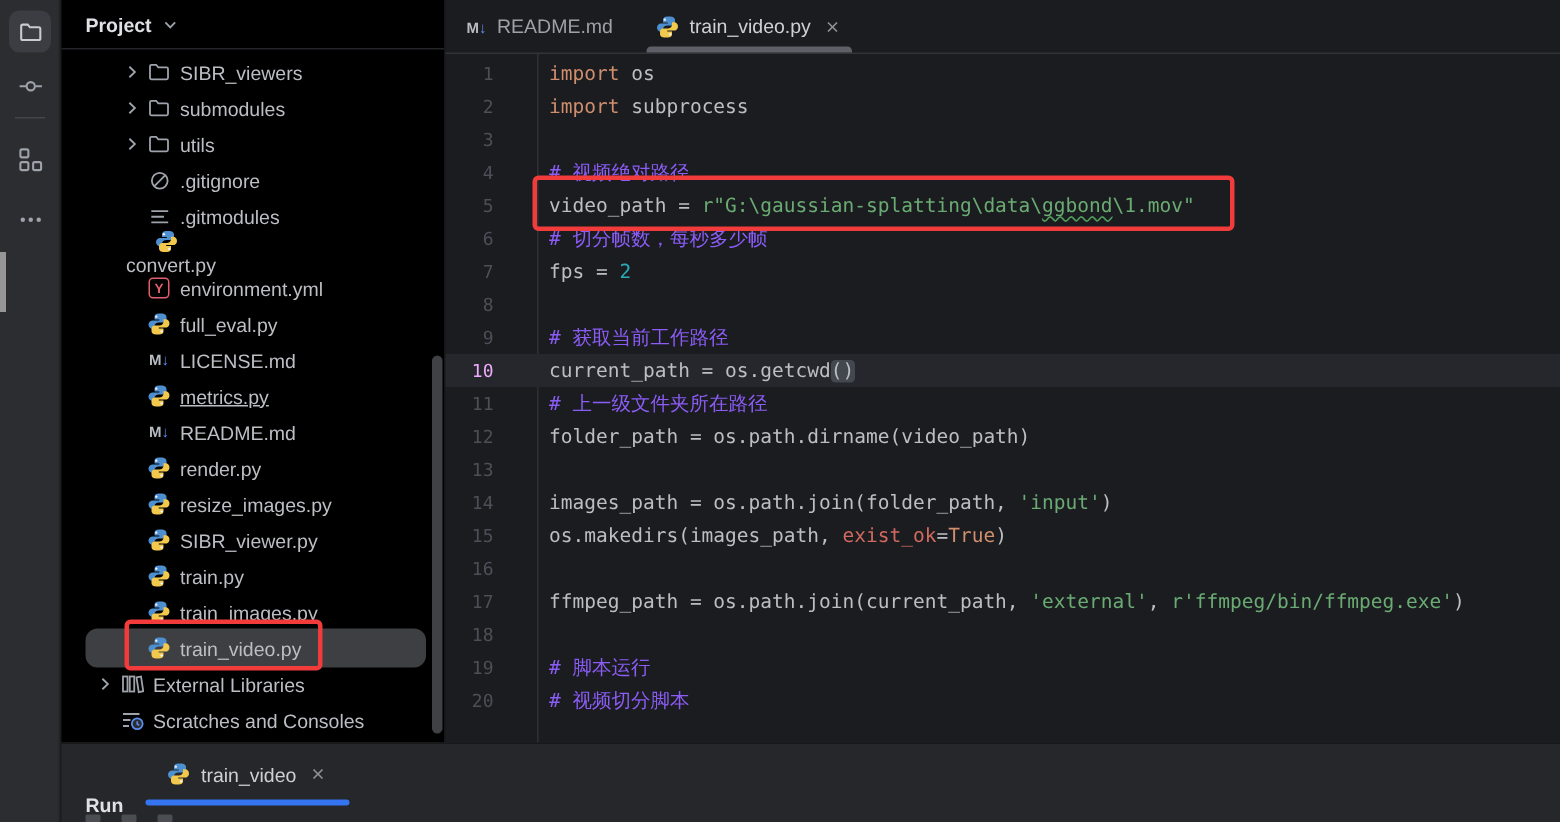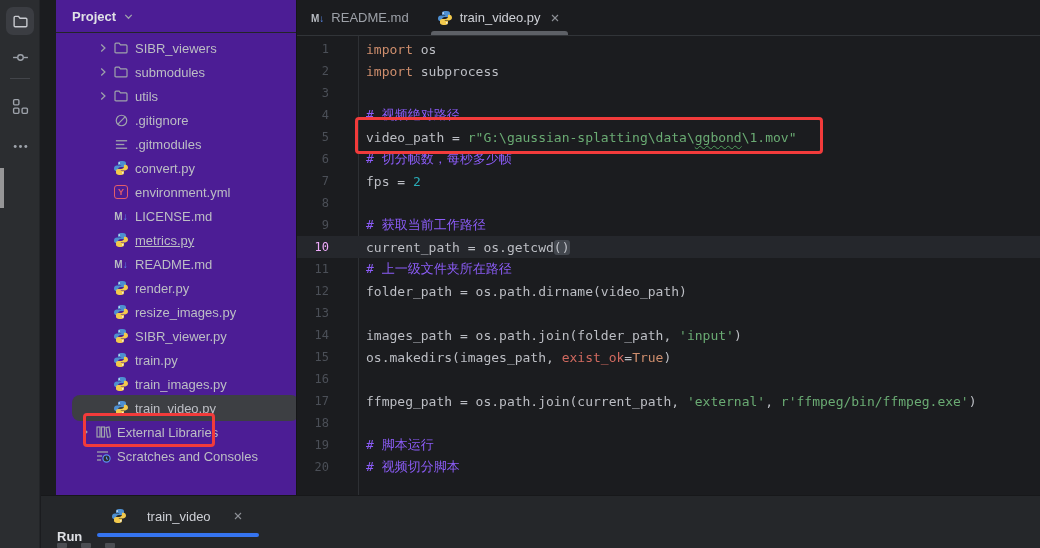--- a/index.html
+++ b/index.html
@@ -11,21 +11,21 @@
   
   .activity-bar { position:absolute; left:0; top:0; width:40px; height:548px; background:#2b2d30;
                   border-right:1px solid #232528; }
   .ab-btn { position:absolute; left:6px; width:28px; height:28px; border-radius:7px;
             display:flex; align-items:center; justify-content:center; }
   .ab-btn.active { background:#3b3d42; }
   .ab-divider { position:absolute; left:10px; width:20px; height:1px; background:#43454a; }
   .edge-artifact { position:absolute; left:0; top:168px; width:4px; height:40px; background:#a9a9a9; opacity:.85; }
 
   
-  .project-panel { position:absolute; left:56px; top:0; width:255px; height:495px; background:#4c1d95; }
+  .project-panel { position:absolute; left:41px; top:0; width:255px; height:495px; background:#000000; }
   .pp-header { height:33px; display:flex; align-items:center; padding-left:16px; gap:6px;
                border-bottom:1px solid #232528; }
   .pp-title { font-weight:bold; color:#dfe1e5; }
   .tree { position:absolute; left:0; top:36px; right:0; bottom:0; }
   .tree-row { position:relative; height:24px; display:flex; align-items:center; color:#bcbec4; cursor:default; }
   .tree-row .row-inner { display:flex; align-items:center; position:relative; z-index:1; }
   .tree-row.selected::before { content:""; position:absolute; left:16px; right:12px; top:-1px; bottom:-1px;
                                background:#3d3f43; border-radius:8px; }
   .chev-slot { width:18px; display:flex; align-items:center; justify-content:center; }
   .tree-icon { width:18px; display:flex; align-items:center; justify-content:center; }
@@ -59,21 +59,21 @@
   .ct { padding-left:37px; white-space:pre; }
   .tk-kw { color:#cf8e6d; } .tk-pl { color:#bcbec4; } .tk-str { color:#6aab73; }
   .tk-num { color:#2aacb8; } .tk-com { color:#8b5cf6; } .tk-named { color:#d0695f; }
   .tk-strty { color:#6aab73; text-decoration:underline wavy #4f9e5c 1px; text-underline-offset:3px; }
   .tk-box { color:#bcbec4; background:#43474e; border-radius:3px; }
 
   
   .run-panel { position:absolute; left:41px; top:495px; right:0; height:53px; background:#25272a;
                border-top:1px solid #17181a; }
   .run-label { position:absolute; left:16px; top:9px; font-weight:bold; color:#dfe1e5;margin-top:24px; }
-  .run-tab { position:absolute; left:56px; top:0; height:40px; display:flex; align-items:center; gap:20px;
+  .run-tab { position:absolute; left:56px; top:0; height:40px; display:flex; align-items:center; gap:7px;
              padding:0 14px; color:#ced0d6; }
   .run-tab .underline { position:absolute; left:0; right:0; bottom:-1px; height:4px; border-radius:3px;
                         background:var(--accent,#3574f0); }
   .console-clip { position:absolute; left:16px; top:47px; display:flex; gap:14px; }
   .console-clip span { width:10px; height:5px; background:#6b6e73; opacity:.55; border-radius:1px; }
 
   
   .annot { position:absolute; border:3px solid var(--annot,#f23b3b); border-radius:4px; z-index:5; pointer-events:none; }
   .annot-tree { left:83px; top:413px; width:132px; height:34px; }
   .annot-code { left:355px; top:117px; width:468px; height:37px; }
@@ -198,40 +198,54 @@
               <svg width="15" height="15" viewBox="0 0 16 16" stroke="#9ea3ab" stroke-width="1.4">
                 <line x1="2" y1="4" x2="14" y2="4"></line>
                 <line x1="2" y1="8" x2="11" y2="8"></line>
                 <line x1="2" y1="12" x2="14" y2="12"></line>
               </svg>
             </span>
             <span class="tree-label">.gitmodules</span>
           </div>
         </div>
         <div class="tree-row">
-          <div class="row-inner" style="padding-left: 38px;">
+          <div class="row-inner" style="padding-left: 38px; flex-direction: column;">
             <span class="chev-slot"></span>
             <span class="tree-icon">
               <svg width="16" height="16" viewBox="0 0 16 16">
                 <path fill="#4e8fd0" d="M7.9 1C6.2 1 5 1.8 5 3.2V5h3.2v.6H3.8C2.2 5.6 1 6.7 1 8.4s1.1 2.8 2.6 2.8H5V9.5C5 8 6.3 7 7.9 7h3c1.2 0 2.1-.9 2.1-2.1V3.2C13 1.9 11.6 1 9.9 1z"></path>
                 <path fill="#f2c94c" d="M8.1 15c1.7 0 2.9-.8 2.9-2.2V11H7.8v-.6h4.4c1.6 0 2.8-1.1 2.8-2.8s-1.1-2.8-2.6-2.8H11v1.7C11 8 9.7 9 8.1 9h-3C3.9 9 3 9.9 3 11.1v1.7C3 14.1 4.4 15 6.1 15z"></path>
                 <circle cx="6.2" cy="3.1" r=".8" fill="#eef3f8"></circle>
                 <circle cx="9.8" cy="12.9" r=".8" fill="#eef3f8"></circle>
               </svg>
             </span>
             <span class="tree-label">convert.py</span>
           </div>
         </div>
         <div class="tree-row">
           <div class="row-inner" style="padding-left: 38px;">
             <span class="chev-slot"></span>
             <span class="tree-icon">
               <span class="yml-ic">Y</span>
             </span>
             <span class="tree-label">environment.yml</span>
+          </div>
+        </div>
+        <div class="tree-row">
+          <div class="row-inner" style="padding-left: 38px;">
+            <span class="chev-slot"></span>
+            <span class="tree-icon">
+              <svg width="16" height="16" viewBox="0 0 16 16">
+                <path fill="#4e8fd0" d="M7.9 1C6.2 1 5 1.8 5 3.2V5h3.2v.6H3.8C2.2 5.6 1 6.7 1 8.4s1.1 2.8 2.6 2.8H5V9.5C5 8 6.3 7 7.9 7h3c1.2 0 2.1-.9 2.1-2.1V3.2C13 1.9 11.6 1 9.9 1z"></path>
+                <path fill="#f2c94c" d="M8.1 15c1.7 0 2.9-.8 2.9-2.2V11H7.8v-.6h4.4c1.6 0 2.8-1.1 2.8-2.8s-1.1-2.8-2.6-2.8H11v1.7C11 8 9.7 9 8.1 9h-3C3.9 9 3 9.9 3 11.1v1.7C3 14.1 4.4 15 6.1 15z"></path>
+                <circle cx="6.2" cy="3.1" r=".8" fill="#eef3f8"></circle>
+                <circle cx="9.8" cy="12.9" r=".8" fill="#eef3f8"></circle>
+              </svg>
+            </span>
+            <span class="tree-label">full_eval.py</span>
           </div>
         </div>
         <div class="tree-row">
           <div class="row-inner" style="padding-left: 38px;">
             <span class="chev-slot"></span>
             <span class="tree-icon">
               <span class="md-ic"><span class="m">M</span><span class="dn">↓</span></span>
             </span>
             <span class="tree-label">LICENSE.md</span>
           </div>

